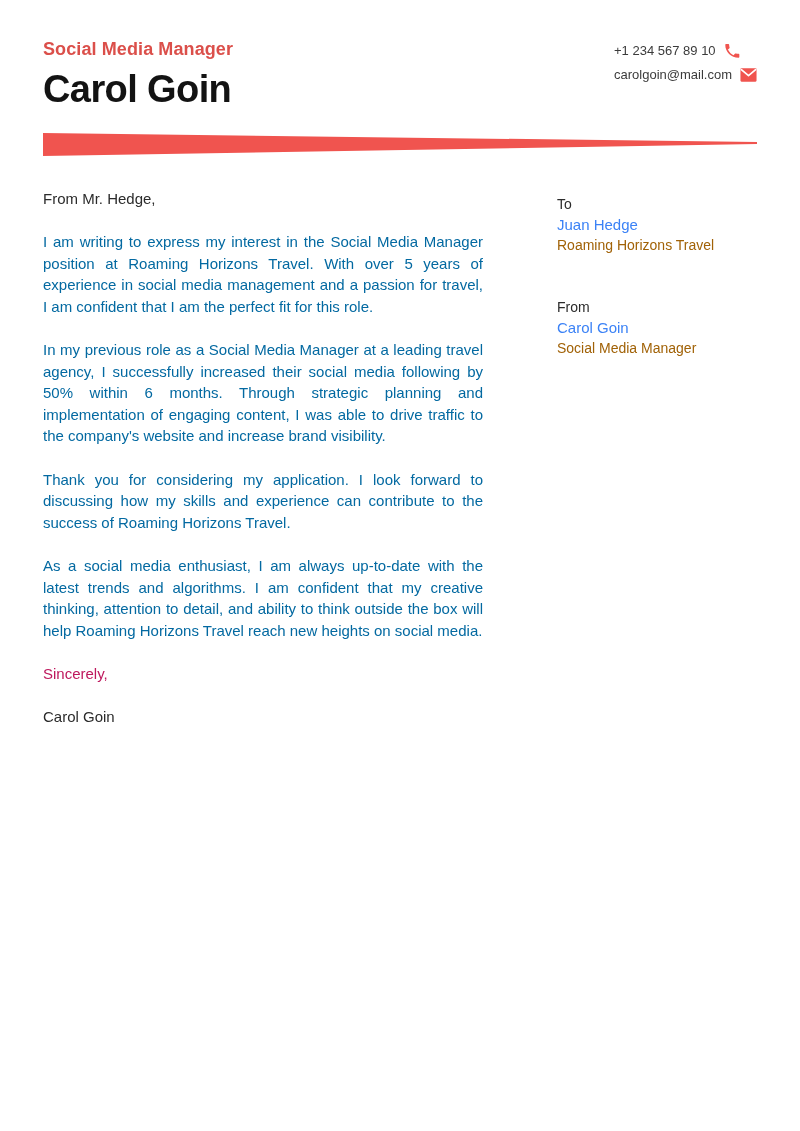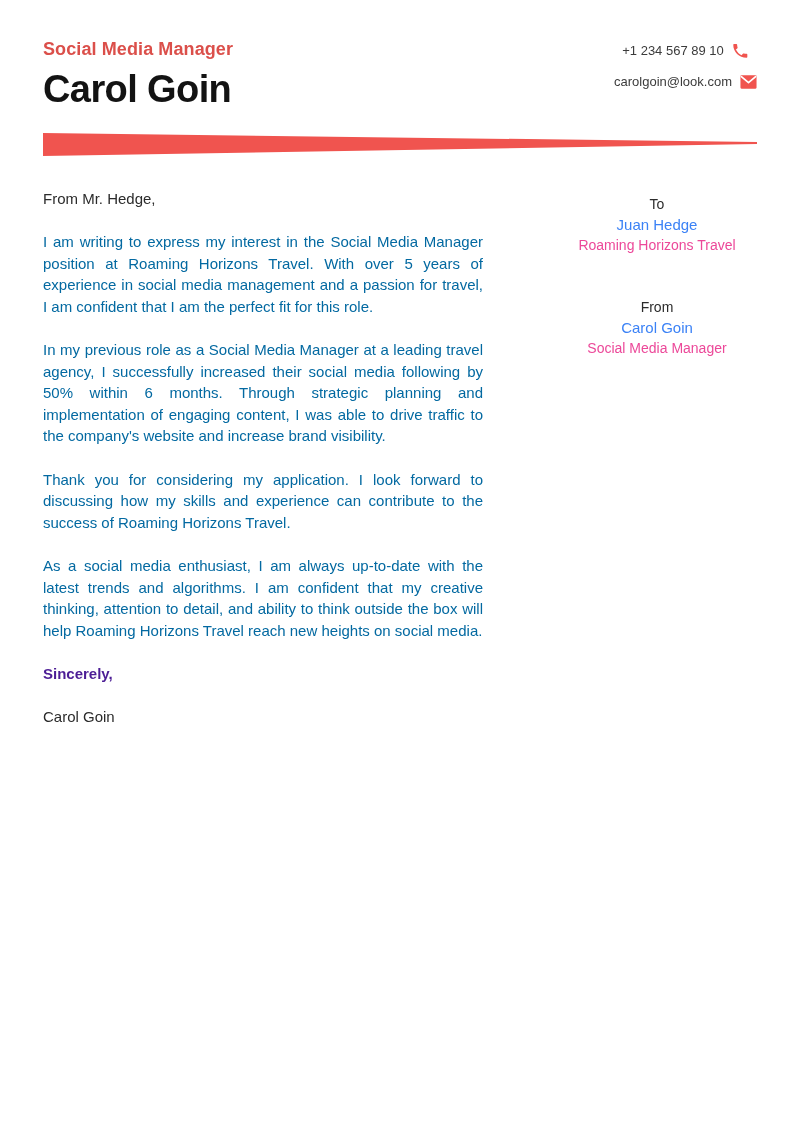--- a/index.html
+++ b/index.html
@@ -50,22 +50,22 @@
     letter-spacing: -0.6px;
     line-height: 46px;
     margin: 0;
     white-space: nowrap;
   }
 
   .contact-block {
     padding-top: 4px;
     display: flex;
     flex-direction: column;
-    align-items: center;
-    gap: 14px;
+    align-items: flex-start;
+    gap: 7px;
   }
   .contact-row {
     display: flex;
     align-items: center;
     justify-content: flex-end;
     gap: 8px;
     font-size: 13px;
     line-height: 17px;
     color: #3b3b3b;
     white-space: nowrap;
@@ -114,57 +114,56 @@
     margin: 0 0 22px 0;
     text-align: justify;
     -webkit-hyphens: auto;
     hyphens: auto;
     white-space: pre-wrap;
   }
   .letter-paragraph.last-block { margin-bottom: 22px; }
   .closing {
     font-size: 15px;
     line-height: 21px;
-    color: #4c1d95;
+    color: #be185d;
     margin: 0 0 22px 0;
-    font-weight: bold;
   }
   .signature {
     font-size: 15px;
     line-height: 21px;
     color: #2b2b2b;
     margin: 22px 0 0 0;
   }
 
   
   .meta {
     width: 200px;
     flex: 0 0 200px;
-    text-align: center;
+    text-align: left;
     padding-top: 6px;
   }
   .meta-group { margin-bottom: 42px; }
   .meta-group:last-child { margin-bottom: 0; }
   .meta-label {
     font-size: 14px;
     line-height: 20px;
     color: #2b2b2b;
     margin: 0;
   }
   .meta-name {
     font-size: 15px;
     line-height: 21px;
     font-weight: normal;
     color: #3b82f6;
     margin: 0;
   }
   .meta-sub {
     font-size: 14px;
     line-height: 20px;
-    color: #ec4899;
+    color: #a16207;
     margin: 0;
   }
 </style>
 </head>
 <body>
 
 <div class="page">
 
   <div class="header">
 
@@ -178,21 +177,21 @@
       <div class="contact-row">
         <span>+1 234 567 89 10</span>
         <span class="contact-icon">
           <svg width="16" height="16" viewBox="0 0 24 24" aria-hidden="true">
             <path fill="#F0544F" d="M6.6 10.8c1.7 3.3 4.3 5.9 7.6 7.6l2.5-2.5c.3-.3.8-.4 1.2-.3 1.3.4 2.6.7 4 .7.6 0 1.1.5 1.1 1.1V21c0 .6-.5 1.1-1.1 1.1C10.6 22.1 1.9 13.4 1.9 2.6 1.9 2 2.4 1.5 3 1.5h3.6c.6 0 1.1.5 1.1 1.1 0 1.4.2 2.7.7 4 .1.4 0 .9-.3 1.2l-2.5 2.5z"></path>
           </svg>
         </span>
       </div>
 
       <div class="contact-row">
-        <span>carolgoin@look.com</span>
+        <span>carolgoin@mail.com</span>
         <span class="contact-icon">
           <svg width="17" height="14" viewBox="0 0 24 20" aria-hidden="true">
             <rect x="0.5" y="0.5" width="23" height="19" rx="1.5" fill="#F0544F"></rect>
             <path d="M1.8 2.2 L12 11 L22.2 2.2" fill="none" stroke="#ffffff" stroke-width="2.4" stroke-linecap="round" stroke-linejoin="round"></path>
           </svg>
         </span>
       </div>
 
     </div>
   </div>

